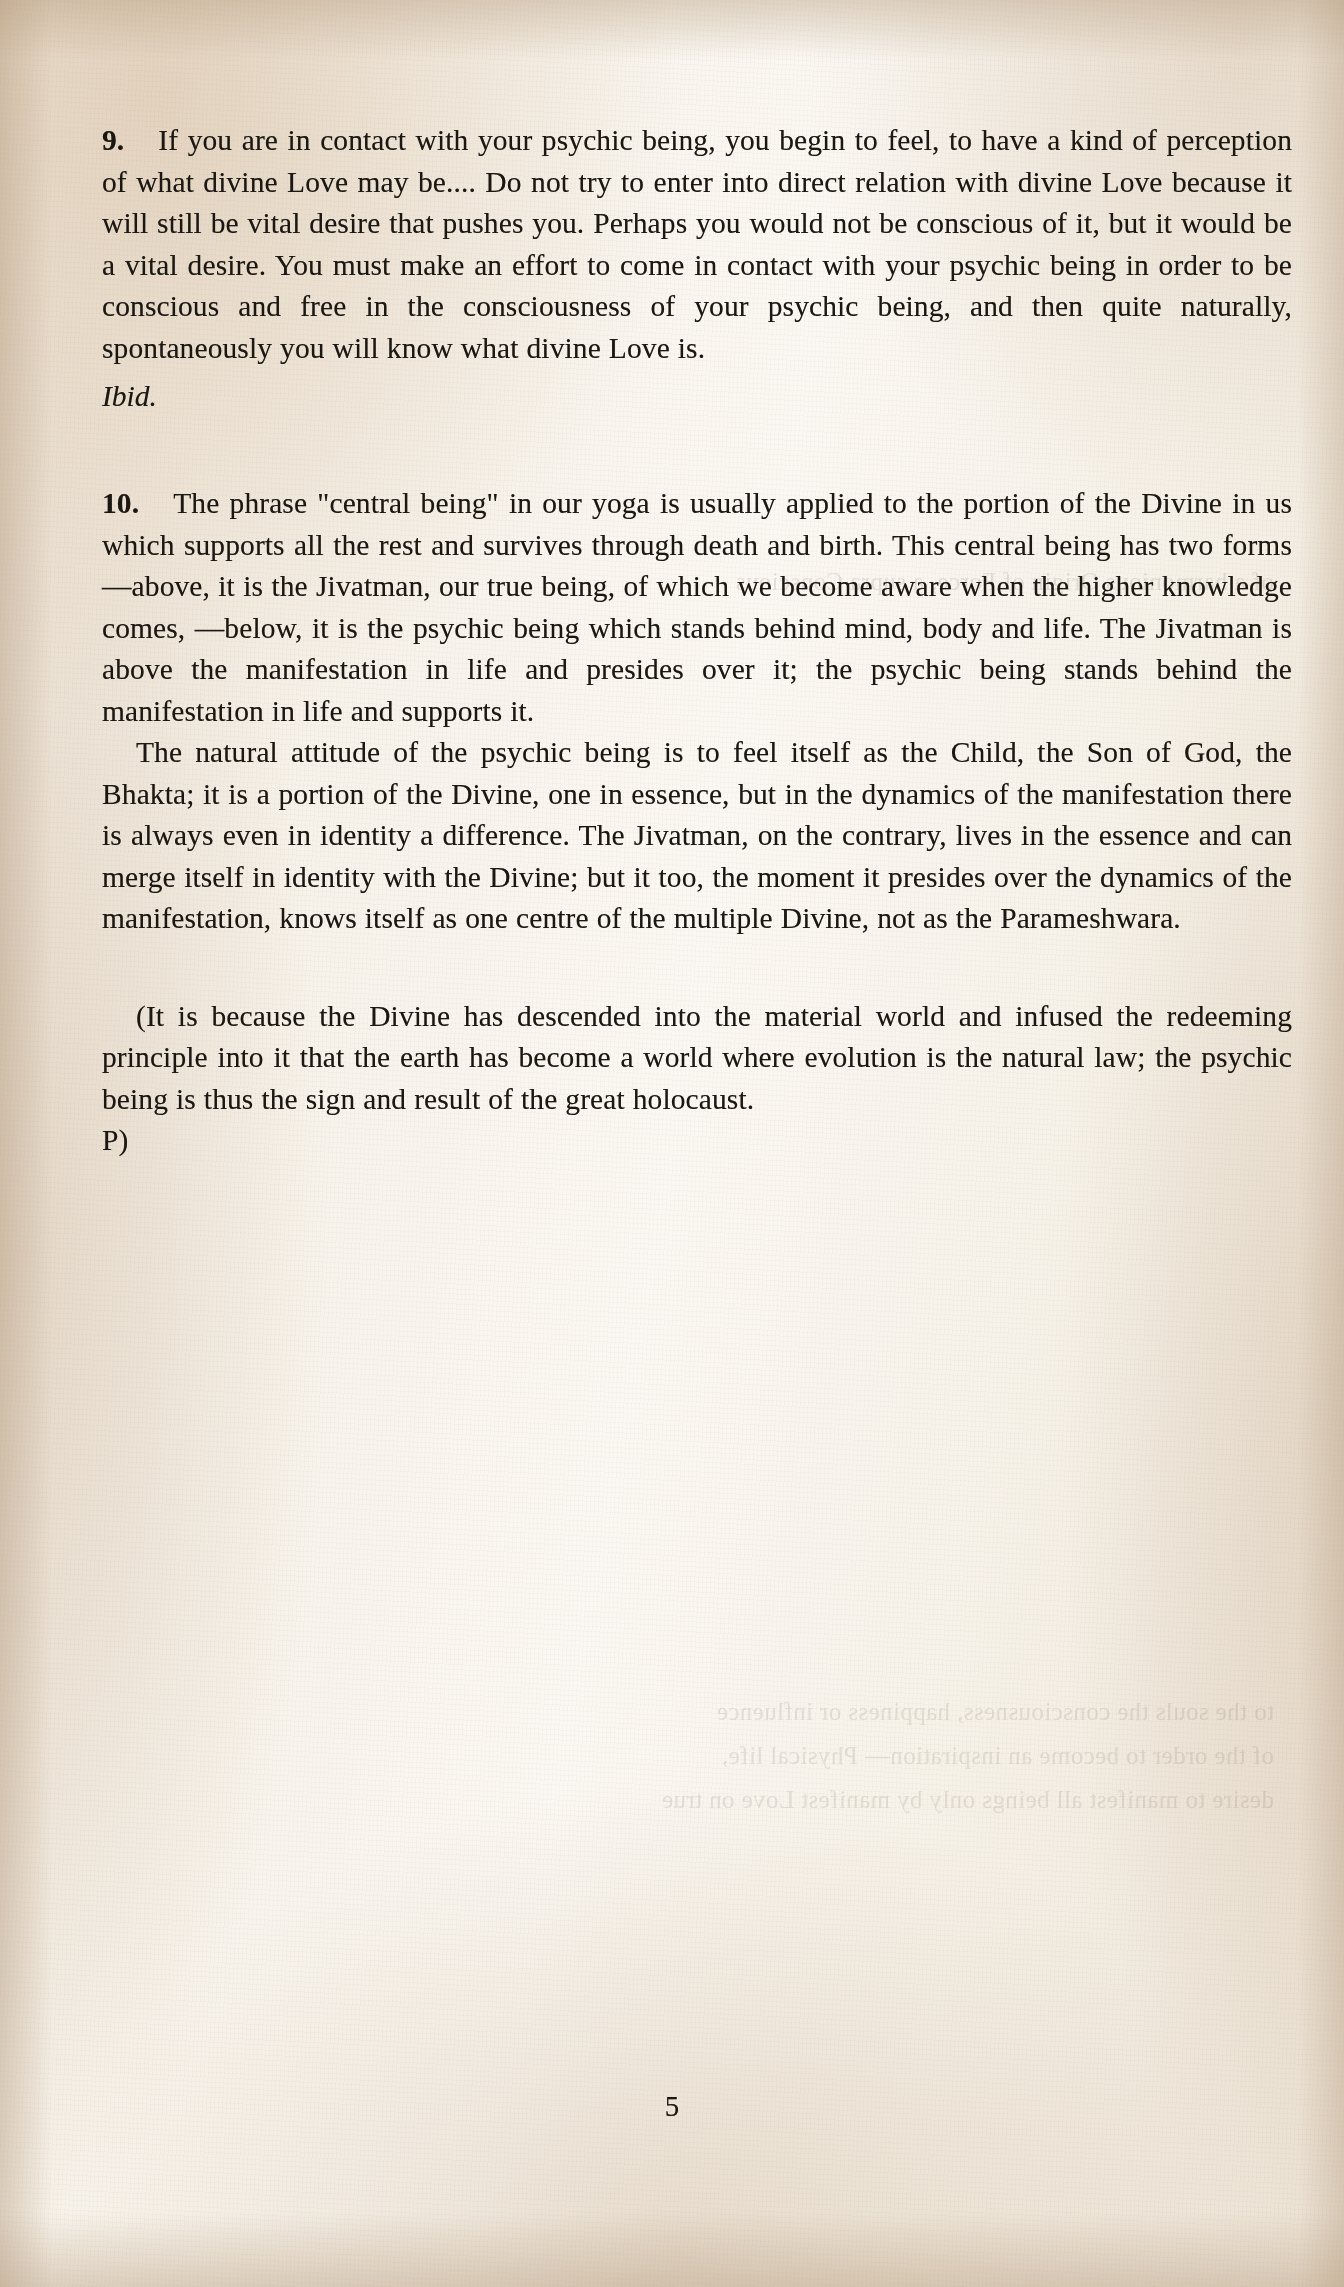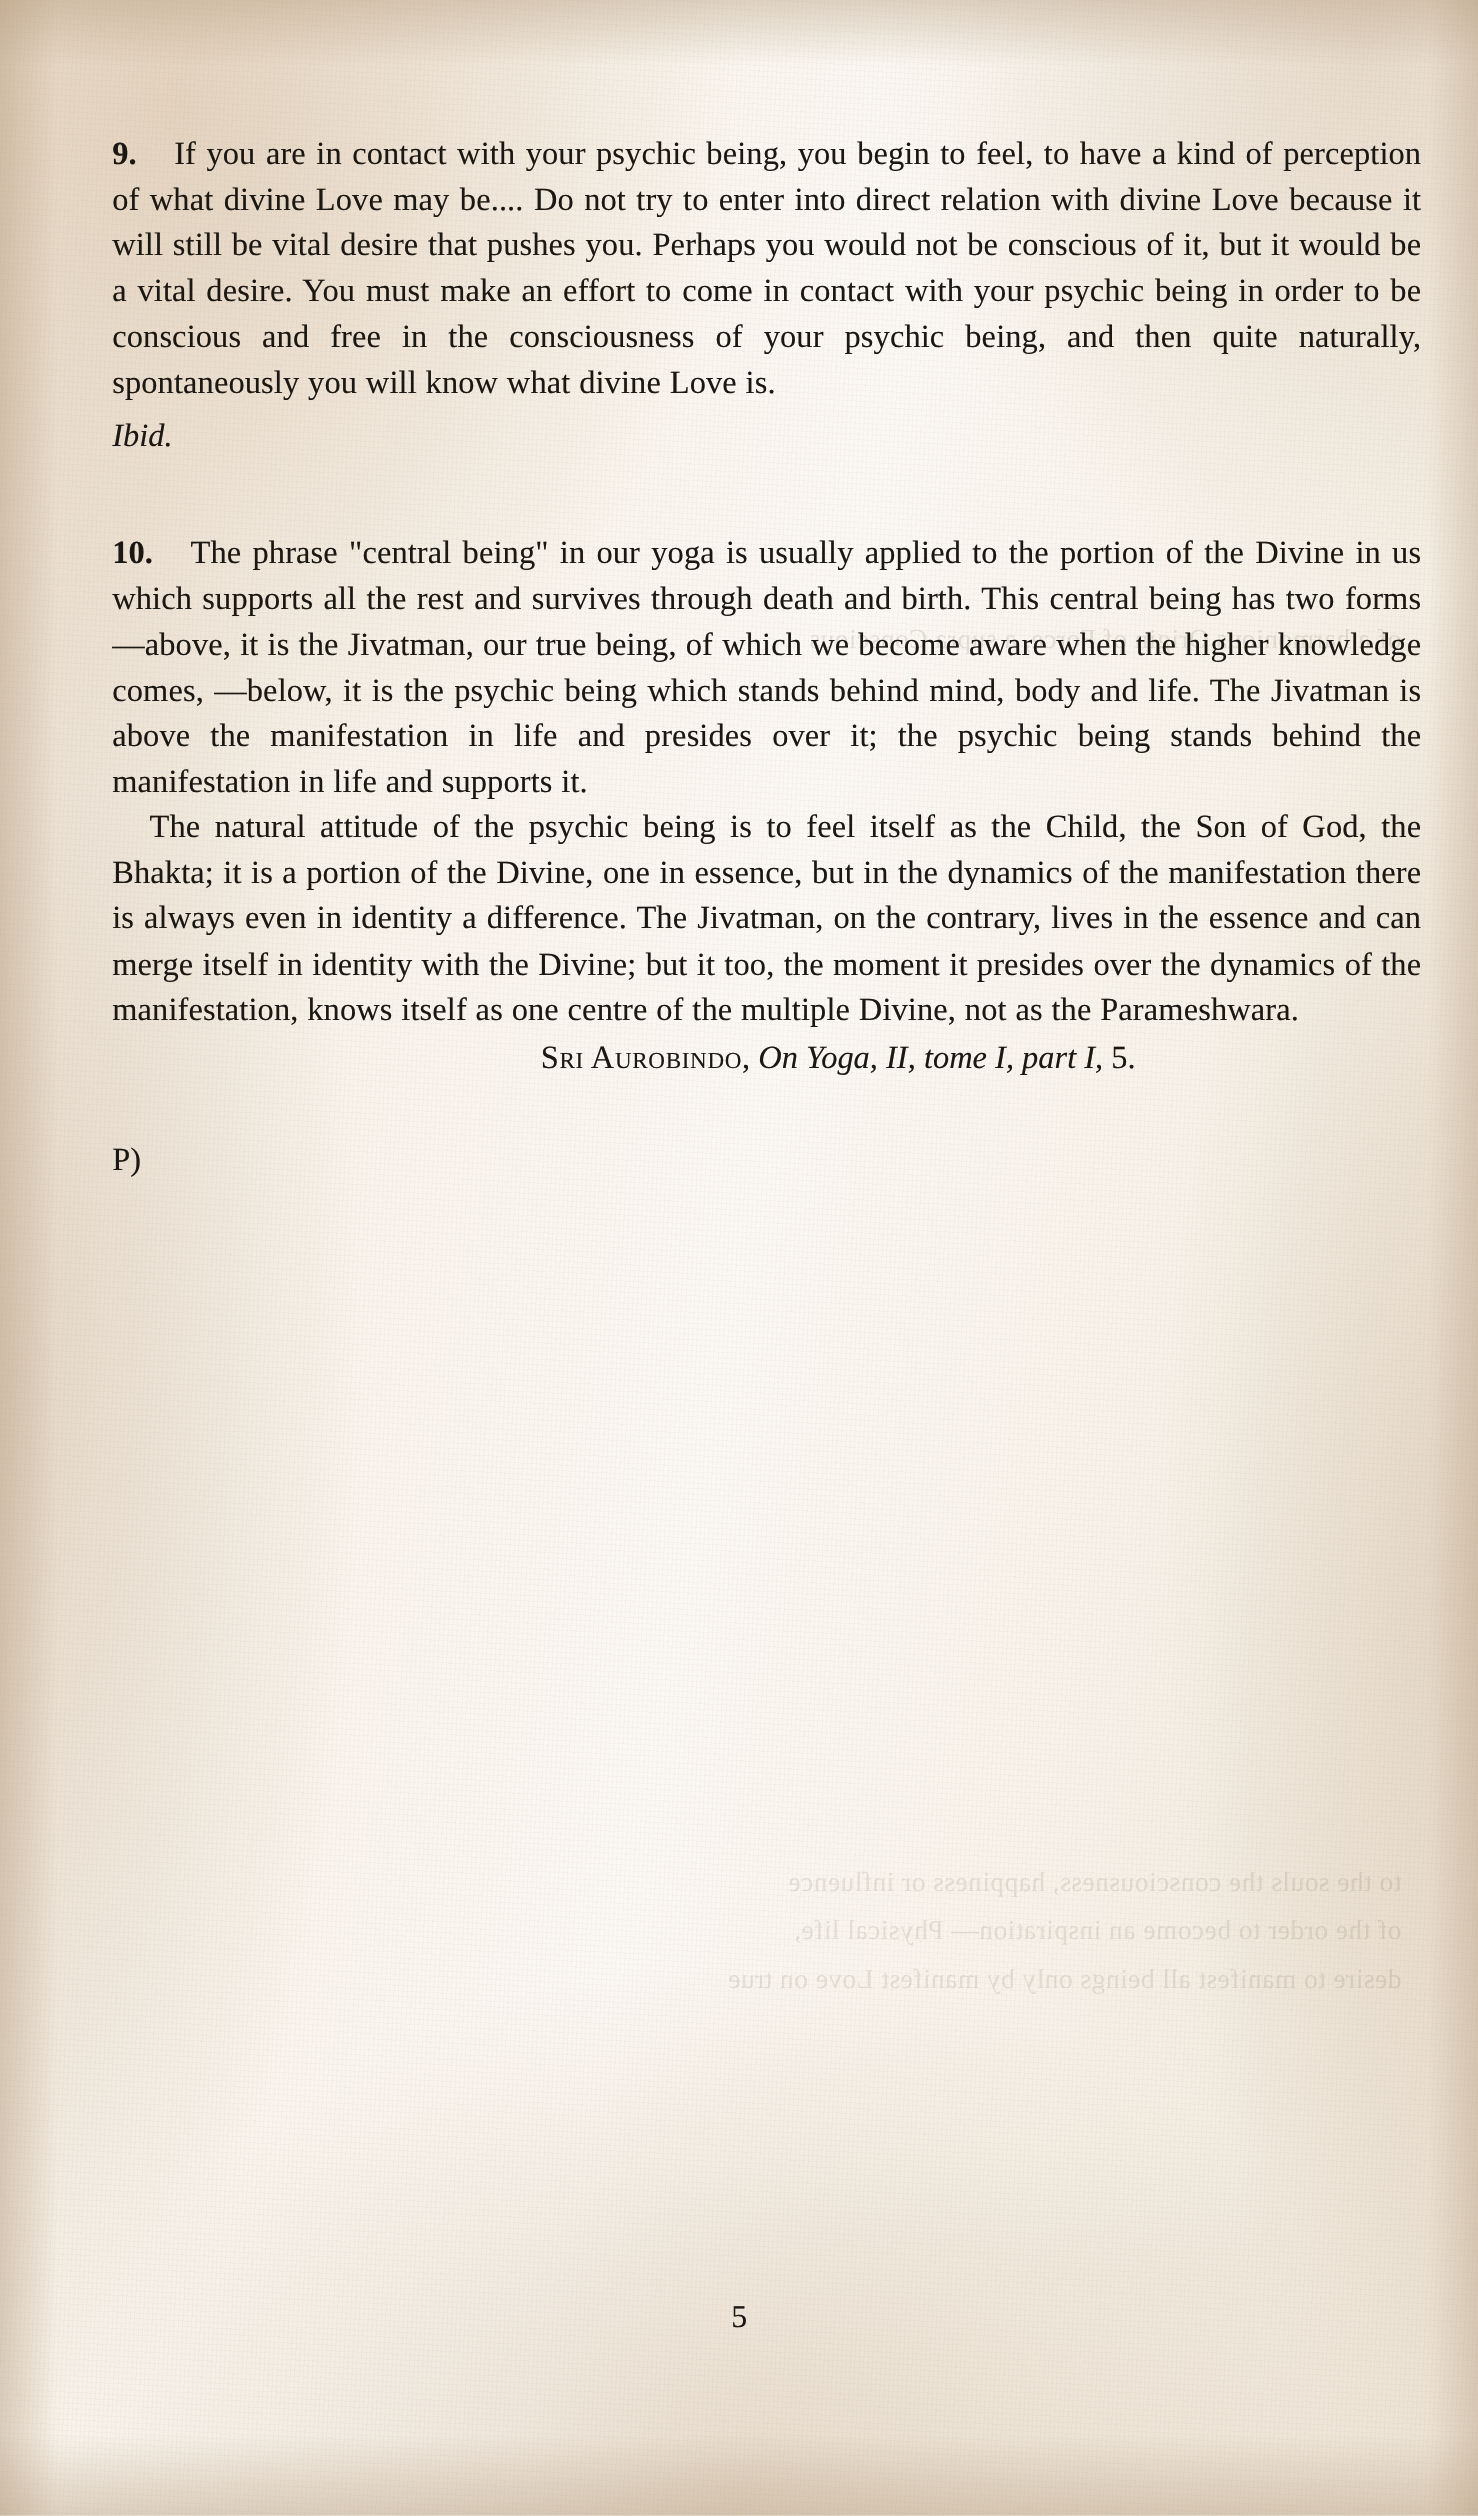--- a/index.html
+++ b/index.html
@@ -148,26 +148,24 @@
   <div class="attrib">Ibid.</div>
 
   <div class="gap-lg"></div>
 
   <div class="block">
     <span class="num">10.</span><span>The phrase "central being" in our yoga is usually applied to the portion of the Divine in us which supports all the rest and survives through death and birth. This central being has two forms—above, it is the Jivatman, our true being, of which we become aware when the higher knowledge comes, —below, it is the psychic being which stands behind mind, body and life. The Jivatman is above the manifestation in life and presides over it; the psychic being stands behind the manifestation in life and supports it.</span>
   </div>
 
   <div class="block indent">The natural attitude of the psychic being is to feel itself as the Child, the Son of God, the Bhakta; it is a portion of the Divine, one in essence, but in the dynamics of the manifestation there is always even in identity a difference. The Jivatman, on the contrary, lives in the essence and can merge itself in identity with the Divine; but it too, the moment it presides over the dynamics of the manifestation, knows itself as one centre of the multiple Divine, not as the Parameshwara.</div>
 
-  <div class="source">
-    <span class="smallcaps">Sri Aurobindo</span><span>, </span><span class="ital">On Yoga, II, tome I, part I,</span><span> 5.</span>
-  </div>
 
   <div class="gap-md"></div>
 
+  <div class="block indent">(It is because the Divine has descended into the material world and infused the redeeming principle into it that the earth has become a world where evolution is the natural law; the psychic being is thus the sign and result of the great holocaust.</div>
   <div class="block">P)</div>
 
 </div>
 
 <div class="folio">5</div>
 
 <div class="edge-t"></div>
 <div class="edge-b"></div>
 <div class="edge-l"></div>
 <div class="edge-r"></div>

